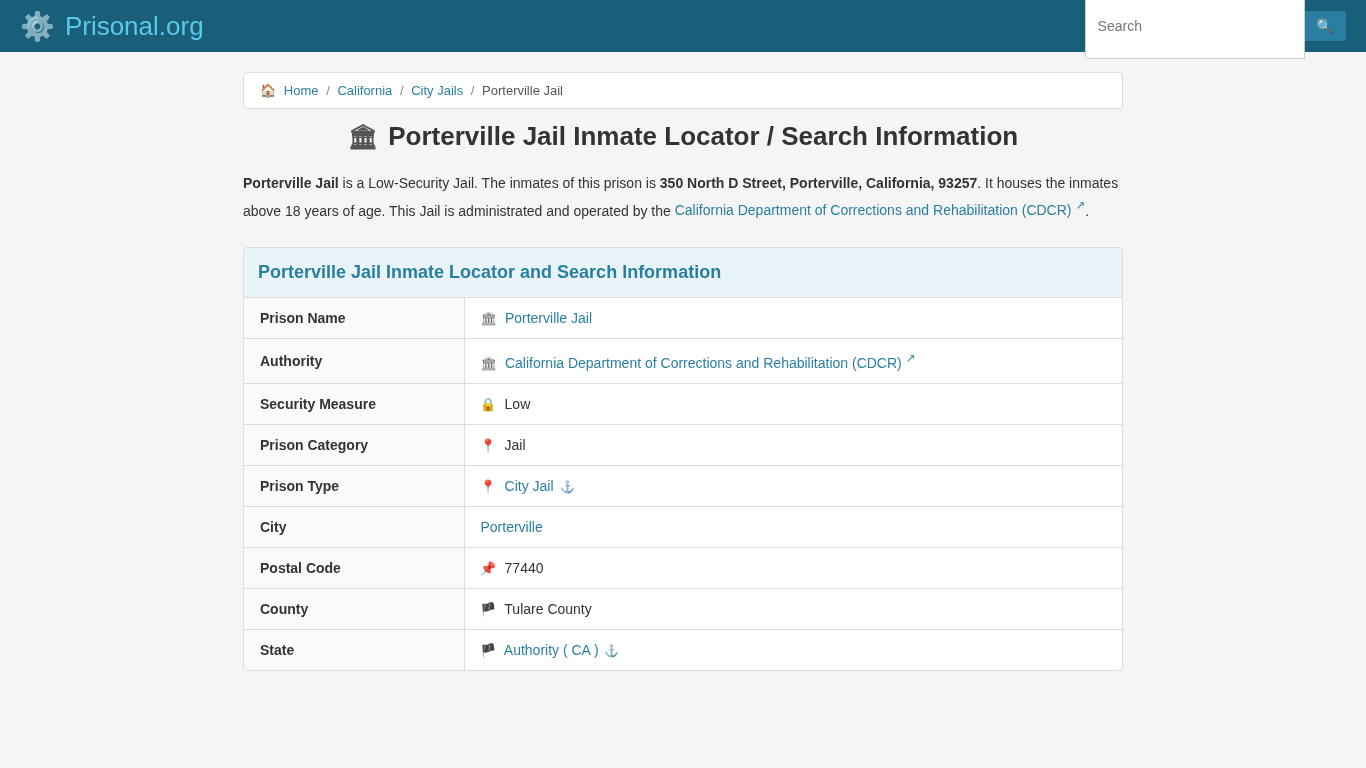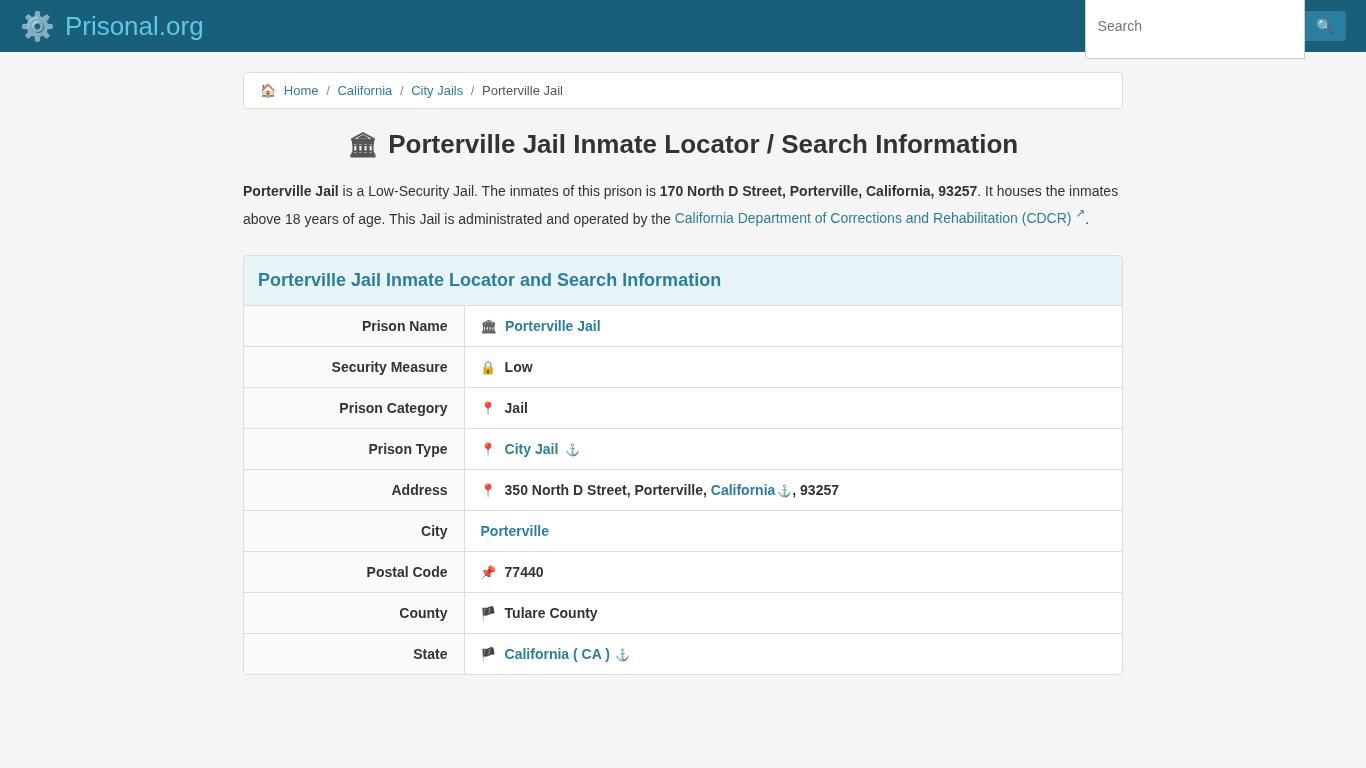--- a/index.html
+++ b/index.html
@@ -61,21 +61,21 @@
       margin: 20px auto;
       padding: 0 10px;
     }
 
     
     .breadcrumb {
       background: #fff;
       border: 1px solid #ddd;
       border-radius: 4px;
       padding: 10px 16px;
-      margin-bottom: 20px;
+      margin-bottom: 12px;
       font-size: 13px;
       color: #555;
     }
     .breadcrumb a {
       color: #2a7fa0;
       text-decoration: none;
     }
     .breadcrumb .sep { margin: 0 4px; color: #888; }
     .breadcrumb .home-icon { margin-right: 4px; }
 
@@ -132,25 +132,23 @@
     .info-table td {
       padding: 12px 16px;
       vertical-align: middle;
     }
     .info-table td:first-child {
       font-weight: bold;
       background: #fafafa;
       width: 220px;
       color: #333;
       border-right: 1px solid #ddd;
-      text-align: right;
     }
     .info-table td:last-child {
       color: #333;
-      font-weight: bold;
     }
     .info-table td a {
       color: #2a7fa0;
       text-decoration: none;
     }
     .cell-icon { margin-right: 4px; color: #666; font-size: 13px; }
   </style>
 </head>
 <body>
 
@@ -179,39 +177,46 @@
     <span class="sep">/</span>
     <span>Porterville Jail</span>
   </nav>
 
   <h1 class="page-title">
     <span class="title-icon">🏛</span>
     <span>Porterville Jail Inmate Locator / Search Information</span>
   </h1>
 
   <p class="intro-text">
-    <strong>Porterville Jail</strong><span> is a Low-Security Jail. The inmates of this prison is </span><strong>170 North D Street, Porterville, California, 93257</strong><span>. It houses the inmates above 18 years of age. This Jail is administrated and operated by the </span><a href="#"><span>California Department of Corrections and Rehabilitation (CDCR)</span> <sup>↗</sup></a><span>.</span>
+    <strong>Porterville Jail</strong><span> is a Low-Security Jail. The inmates of this prison is </span><strong>350 North D Street, Porterville, California, 93257</strong><span>. It houses the inmates above 18 years of age. This Jail is administrated and operated by the </span><a href="#"><span>California Department of Corrections and Rehabilitation (CDCR)</span> <sup>↗</sup></a><span>.</span>
   </p>
 
   <div class="info-card">
     <div class="info-card-header">
       <span>Porterville Jail Inmate Locator and Search Information</span>
     </div>
 
     <table class="info-table">
       <tbody>
 
         <tr>
           <td>Prison Name</td>
           <td>
             <span class="cell-icon">🏛</span>
             <a href="#">Porterville Jail</a>
           </td>
         </tr>
 
+        <tr>
+          <td>Authority</td>
+          <td>
+            <span class="cell-icon">🏛</span>
+            <a href="#">California Department of Corrections and Rehabilitation (CDCR) <sup>↗</sup></a>
+          </td>
+        </tr>
 
         <tr>
           <td>Security Measure</td>
           <td>
             <span class="cell-icon">🔒</span>
             <span>Low</span>
           </td>
         </tr>
 
         <tr>
@@ -224,27 +229,20 @@
 
         <tr>
           <td>Prison Type</td>
           <td>
             <span class="cell-icon">📍</span>
             <a href="#">City Jail</a>
             <span style="color:#888;font-size:12px;margin-left:3px">⚓</span>
           </td>
         </tr>
 
-        <tr>
-          <td>Address</td>
-          <td>
-            <span class="cell-icon">📍</span>
-            <span>350 North D Street, Porterville, </span><a href="#">California</a><span style="color:#888;font-size:12px;margin-left:2px">⚓</span><span>, 93257</span>
-          </td>
-        </tr>
 
         <tr>
           <td>City</td>
           <td>
             <a href="#">Porterville</a>
           </td>
         </tr>
 
         <tr>
           <td>Postal Code</td>
@@ -259,21 +257,21 @@
           <td>
             <span class="cell-icon">🏴</span>
             <span>Tulare County</span>
           </td>
         </tr>
 
         <tr>
           <td>State</td>
           <td>
             <span class="cell-icon">🏴</span>
-            <a href="#">California ( CA )</a>
+            <a href="#">Authority ( CA )</a>
             <span style="color:#888;font-size:12px;margin-left:2px">⚓</span>
           </td>
         </tr>
       </tbody>
     </table>
   </div>
 
 </div>
 
 </body></html>

